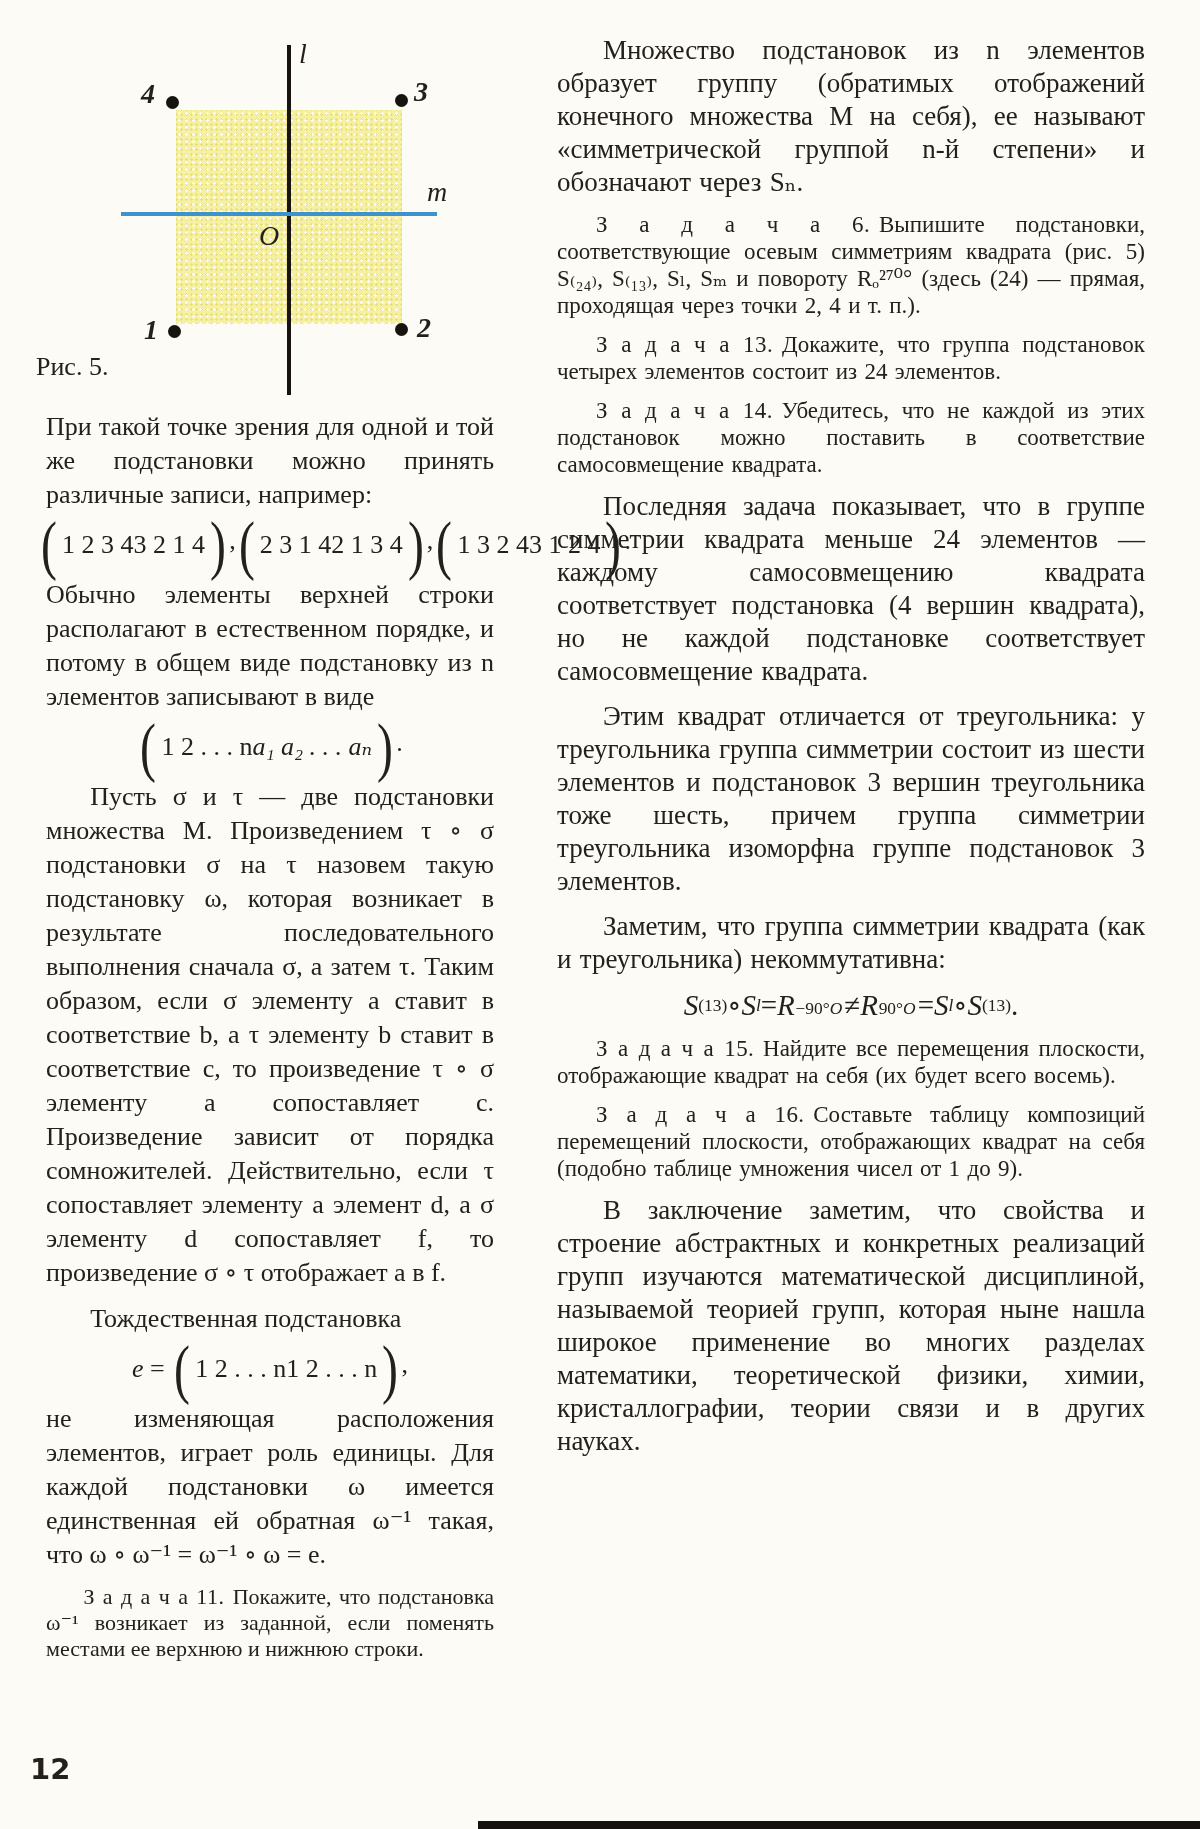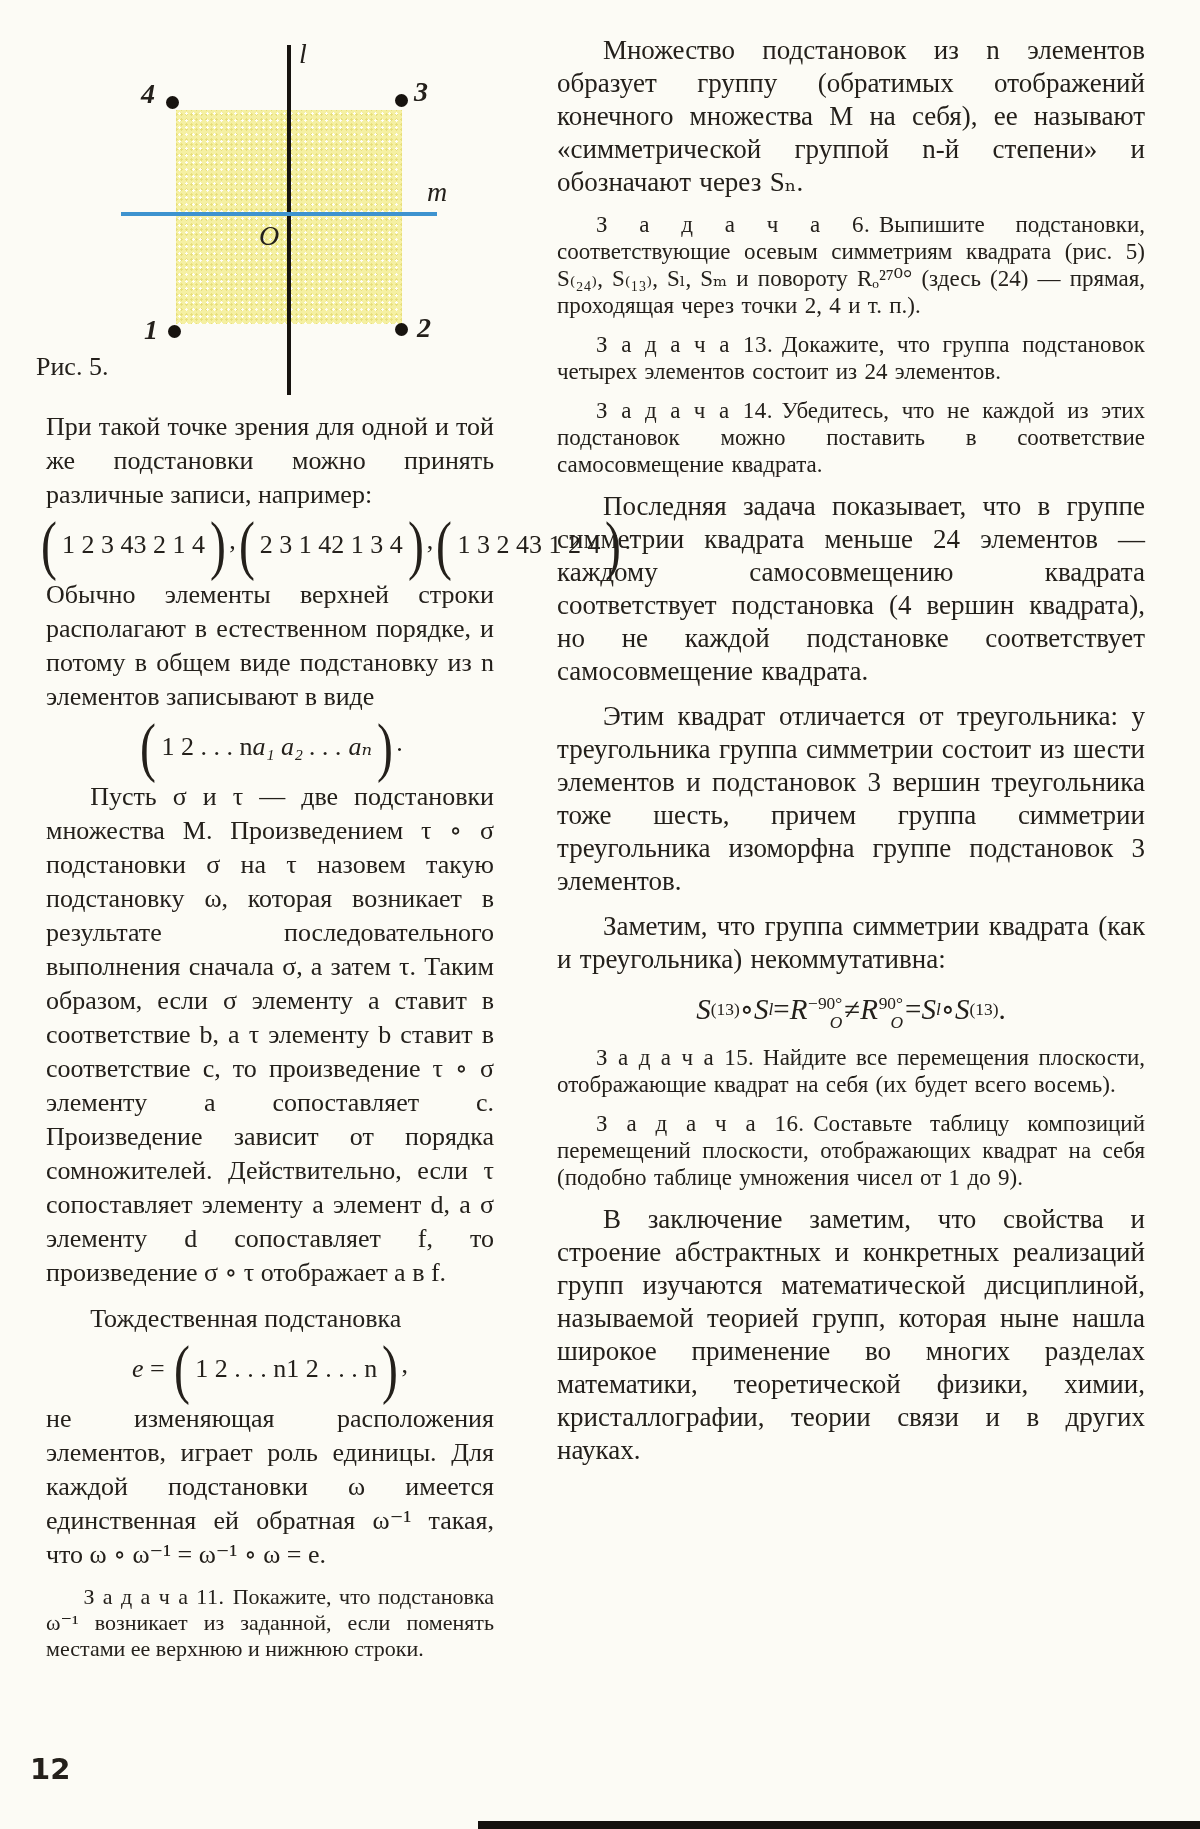--- a/index.html
+++ b/index.html
@@ -38,21 +38,21 @@
   .matrix{display:inline-flex;align-items:center;}
   .bigparen{font-size:2.55em;font-weight:400;line-height:0;display:inline-block;
             transform:scaleX(.72);letter-spacing:0;}
   .mcol{display:inline-flex;flex-direction:row;padding:0 2px;}
   .mline{line-height:1.14;white-space:pre;text-align:left;}
   .mi{font-style:italic;}
   .msep{align-self:flex-end;padding-bottom:8px;}
   .eq{margin:0 .25em;}
   .fbig{font-size:29px;line-height:1.2;}
   .msub{font-size:.6em;vertical-align:-.35em;}
-  .mstack{display:inline-flex;flex-direction:column;align-items:flex-end;
+  .mstack{display:inline-flex;flex-direction:row;align-items:flex-start;
           font-size:.6em;line-height:1.08;vertical-align:-.5em;margin:6px .12em 0 .04em;}
   .ms-bot{font-style:italic;}
 
   .page-number{position:absolute;left:30px;top:1752px;
       font-family:"DejaVu Sans","Liberation Sans",sans-serif;font-weight:700;font-size:29px;}
   .scan-strip{position:absolute;left:478px;top:1821px;width:722px;height:8px;background:#14110e;}
 </style>
 </head>
 <body>
 

